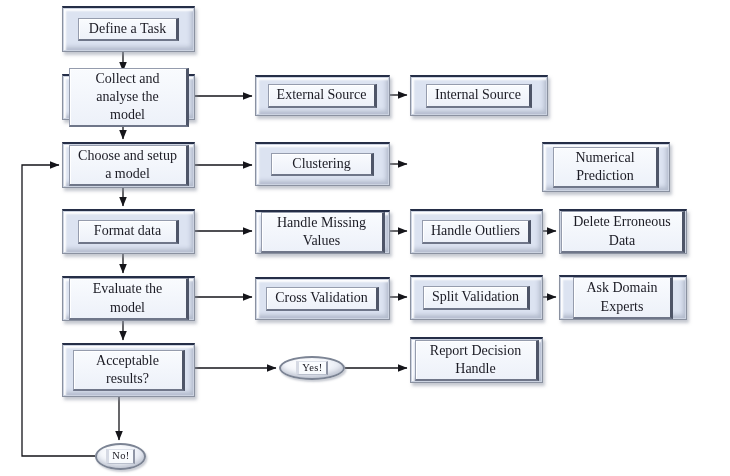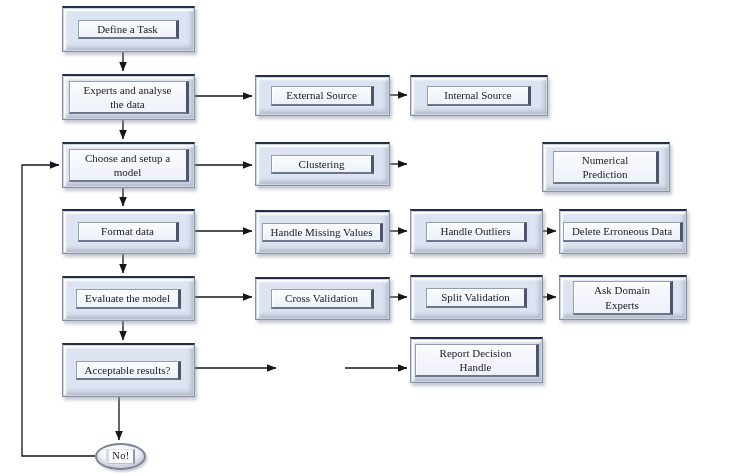--- a/index.html
+++ b/index.html
@@ -30,21 +30,21 @@
     background:linear-gradient(180deg,#f9fbfe 0%,#edf1f9 100%);
     border:1px solid #959cad;
     border-right:3px solid #4e5568;
     border-bottom:2px solid #6f7689;
     box-shadow:inset 1px 1px 0 #ffffff;
     padding:1px 8px;
     min-width:62%;
     max-width:100px;
     box-sizing:content-box;
     text-align:center;
-    font-size:11px;
+    font-size:14px;
     line-height:1.3;
     color:#1b1b24;
   }
   .col2 .plate,.col3 .plate,.col4 .plate{max-width:104px;}
 
   .oval{
     position:absolute;z-index:1;
     display:flex;align-items:center;justify-content:center;
     border-radius:50%;
     background:radial-gradient(ellipse at 38% 28%, #ffffff 0%, #f0f3f9 50%, #cbd1df 100%);
@@ -96,21 +96,21 @@
       <polyline points="543,297 556,297" class="edge" marker-end="url(#arrow)"></polyline>
       <polyline points="195,368 276,368" class="edge" marker-end="url(#arrow)"></polyline>
       <polyline points="345,368 407,368" class="edge" marker-end="url(#arrow)"></polyline>
     </svg>
 
   <div class="node col1" style="left:62px;top:6px;width:133px;height:46px">
     <div class="plate">Define a Task</div>
   </div>
 
   <div class="node col1" style="left:62px;top:74px;width:133px;height:46px">
-    <div class="plate">Experts and analyse the data</div>
+    <div class="plate">Collect and analyse the model</div>
   </div>
 
   <div class="node col1" style="left:62px;top:142px;width:133px;height:46px">
     <div class="plate">Choose and setup a model</div>
   </div>
 
   <div class="node col1" style="left:62px;top:209px;width:133px;height:45px">
     <div class="plate">Format data</div>
   </div>
 
@@ -160,18 +160,21 @@
   </div>
 
   <div class="node col4" style="left:559px;top:209px;width:128px;height:45px">
     <div class="plate">Delete Erroneous Data</div>
   </div>
 
   <div class="node col4" style="left:559px;top:275px;width:128px;height:45px">
     <div class="plate" style="max-width:80px">Ask Domain Experts</div>
   </div>
 
+  <div class="oval" style="left:279px;top:356px;width:66px;height:24px">
+    <span class="plate-mini">Yes!</span>
+  </div>
 
   <div class="oval" style="left:95px;top:443px;width:51px;height:27px">
     <span class="plate-mini">No!</span>
   </div>
 
 </div>
 
 </body></html>

